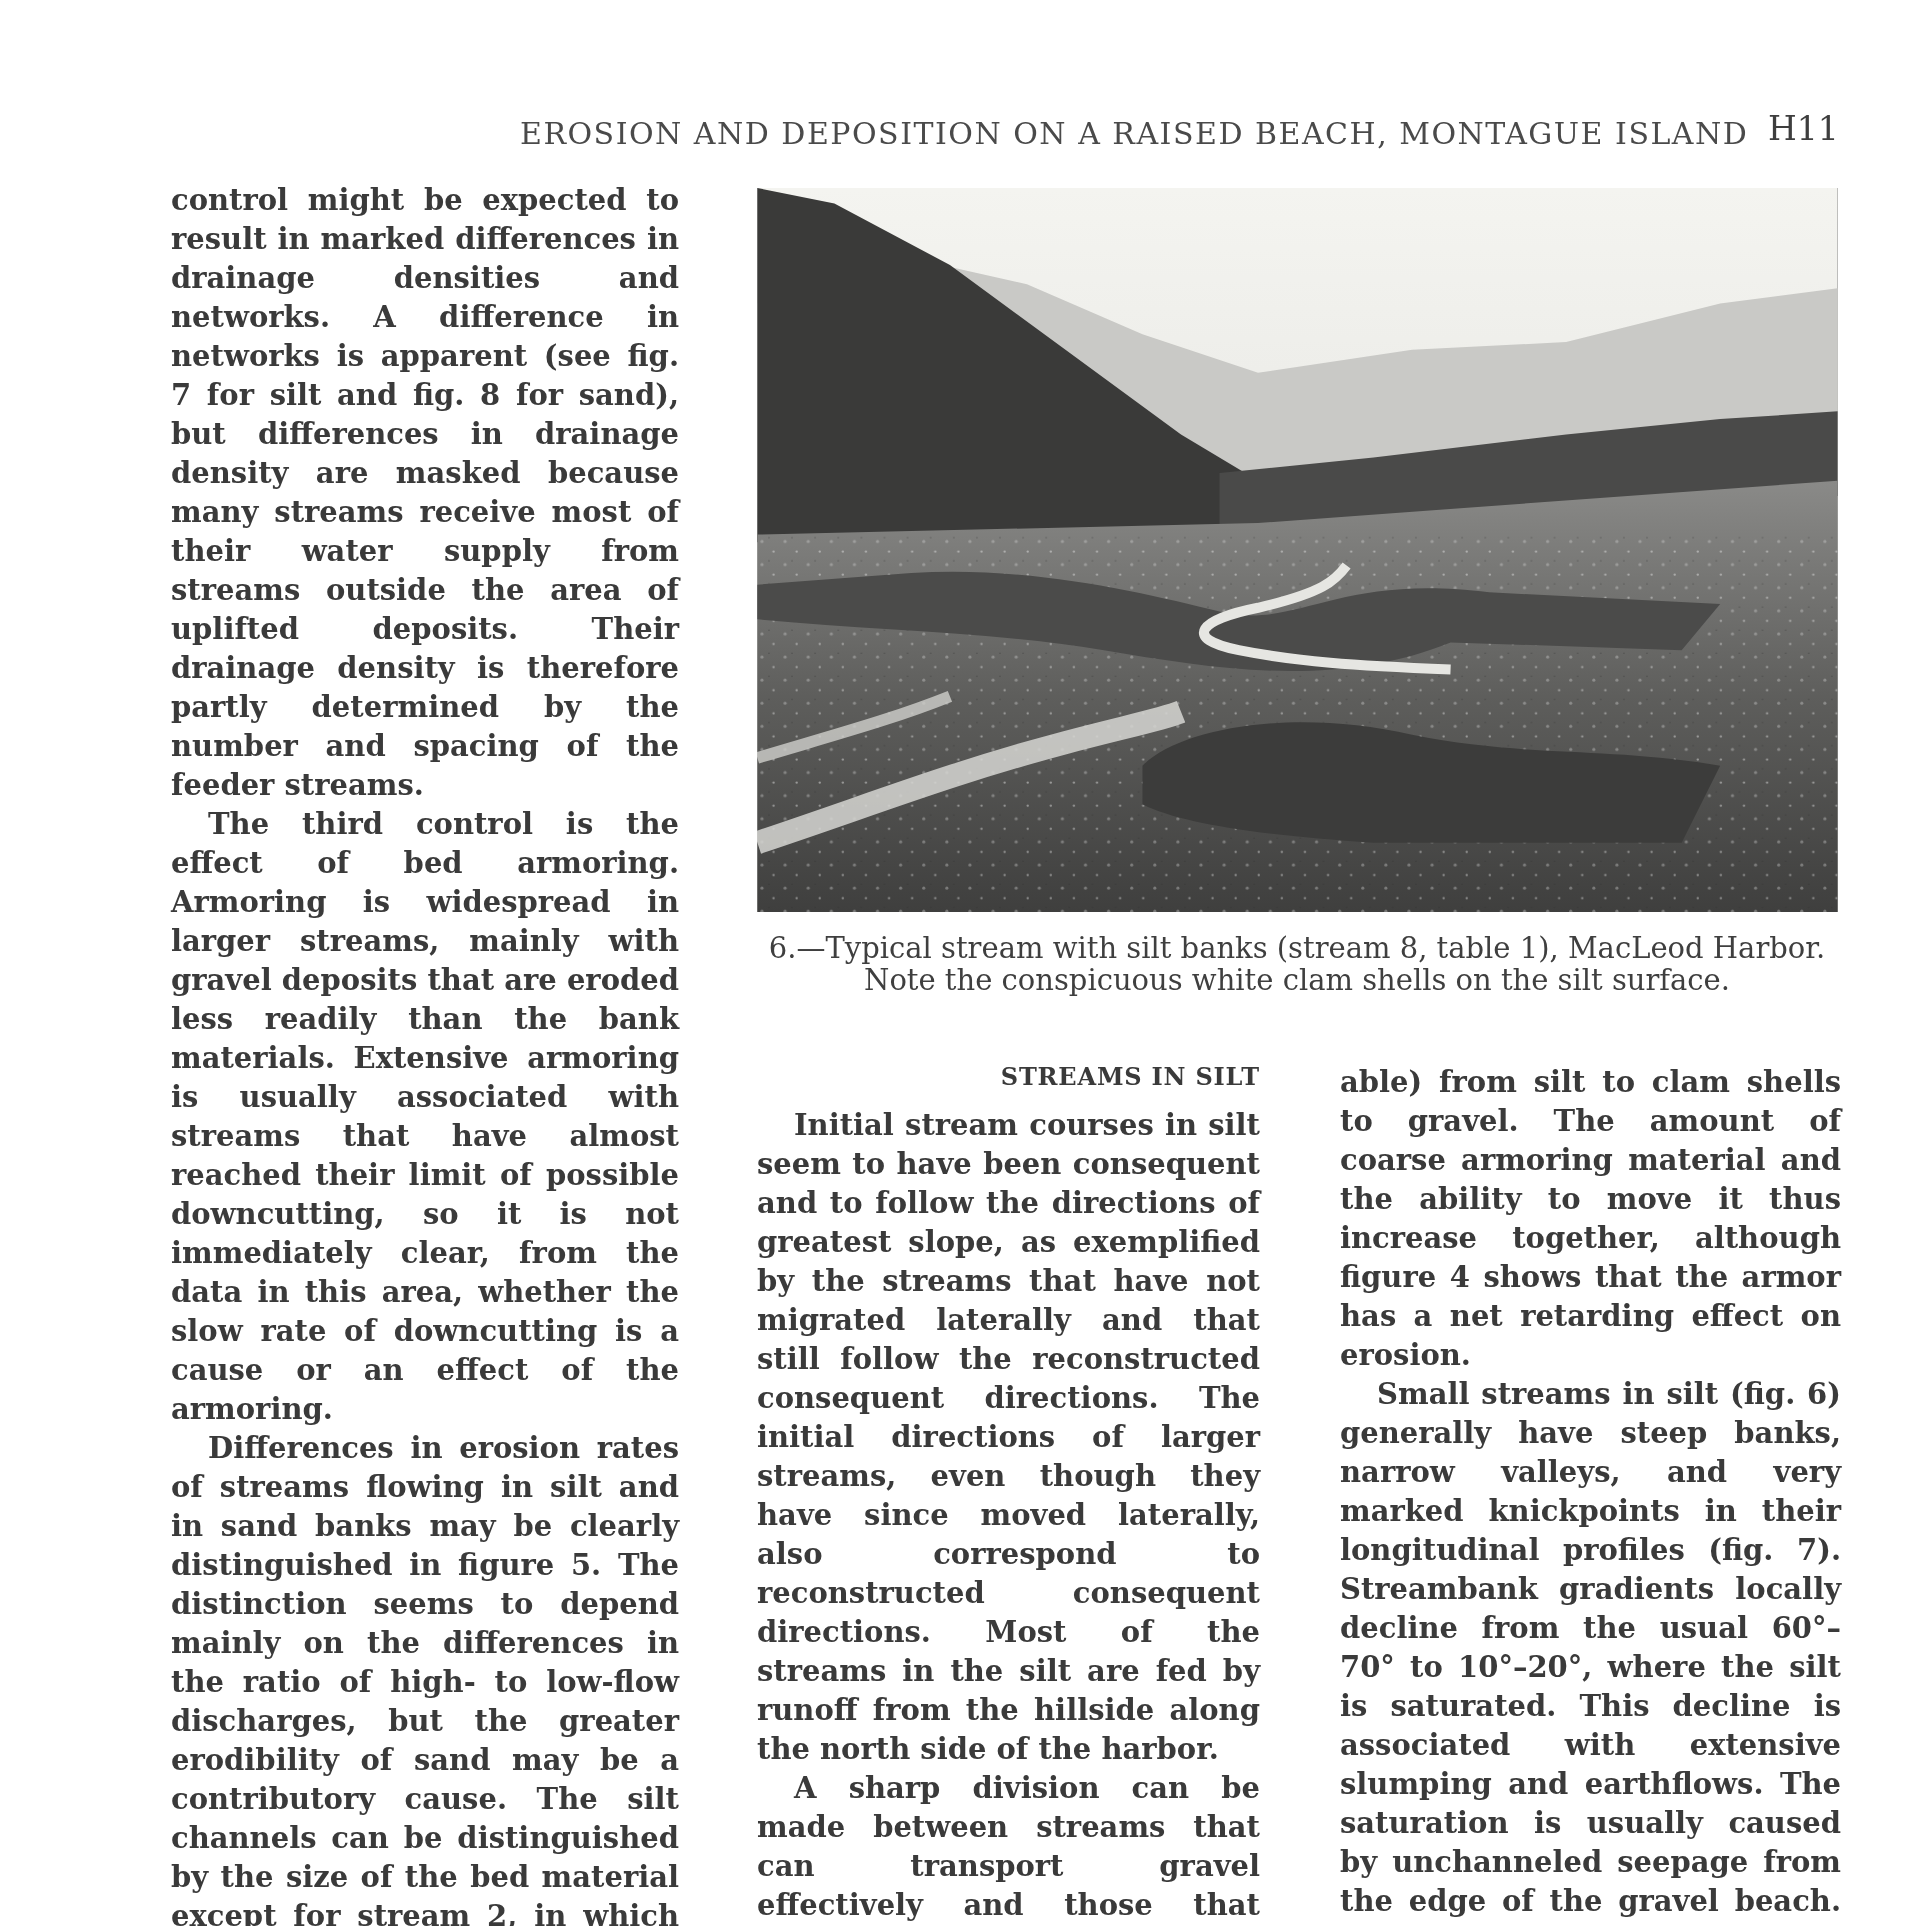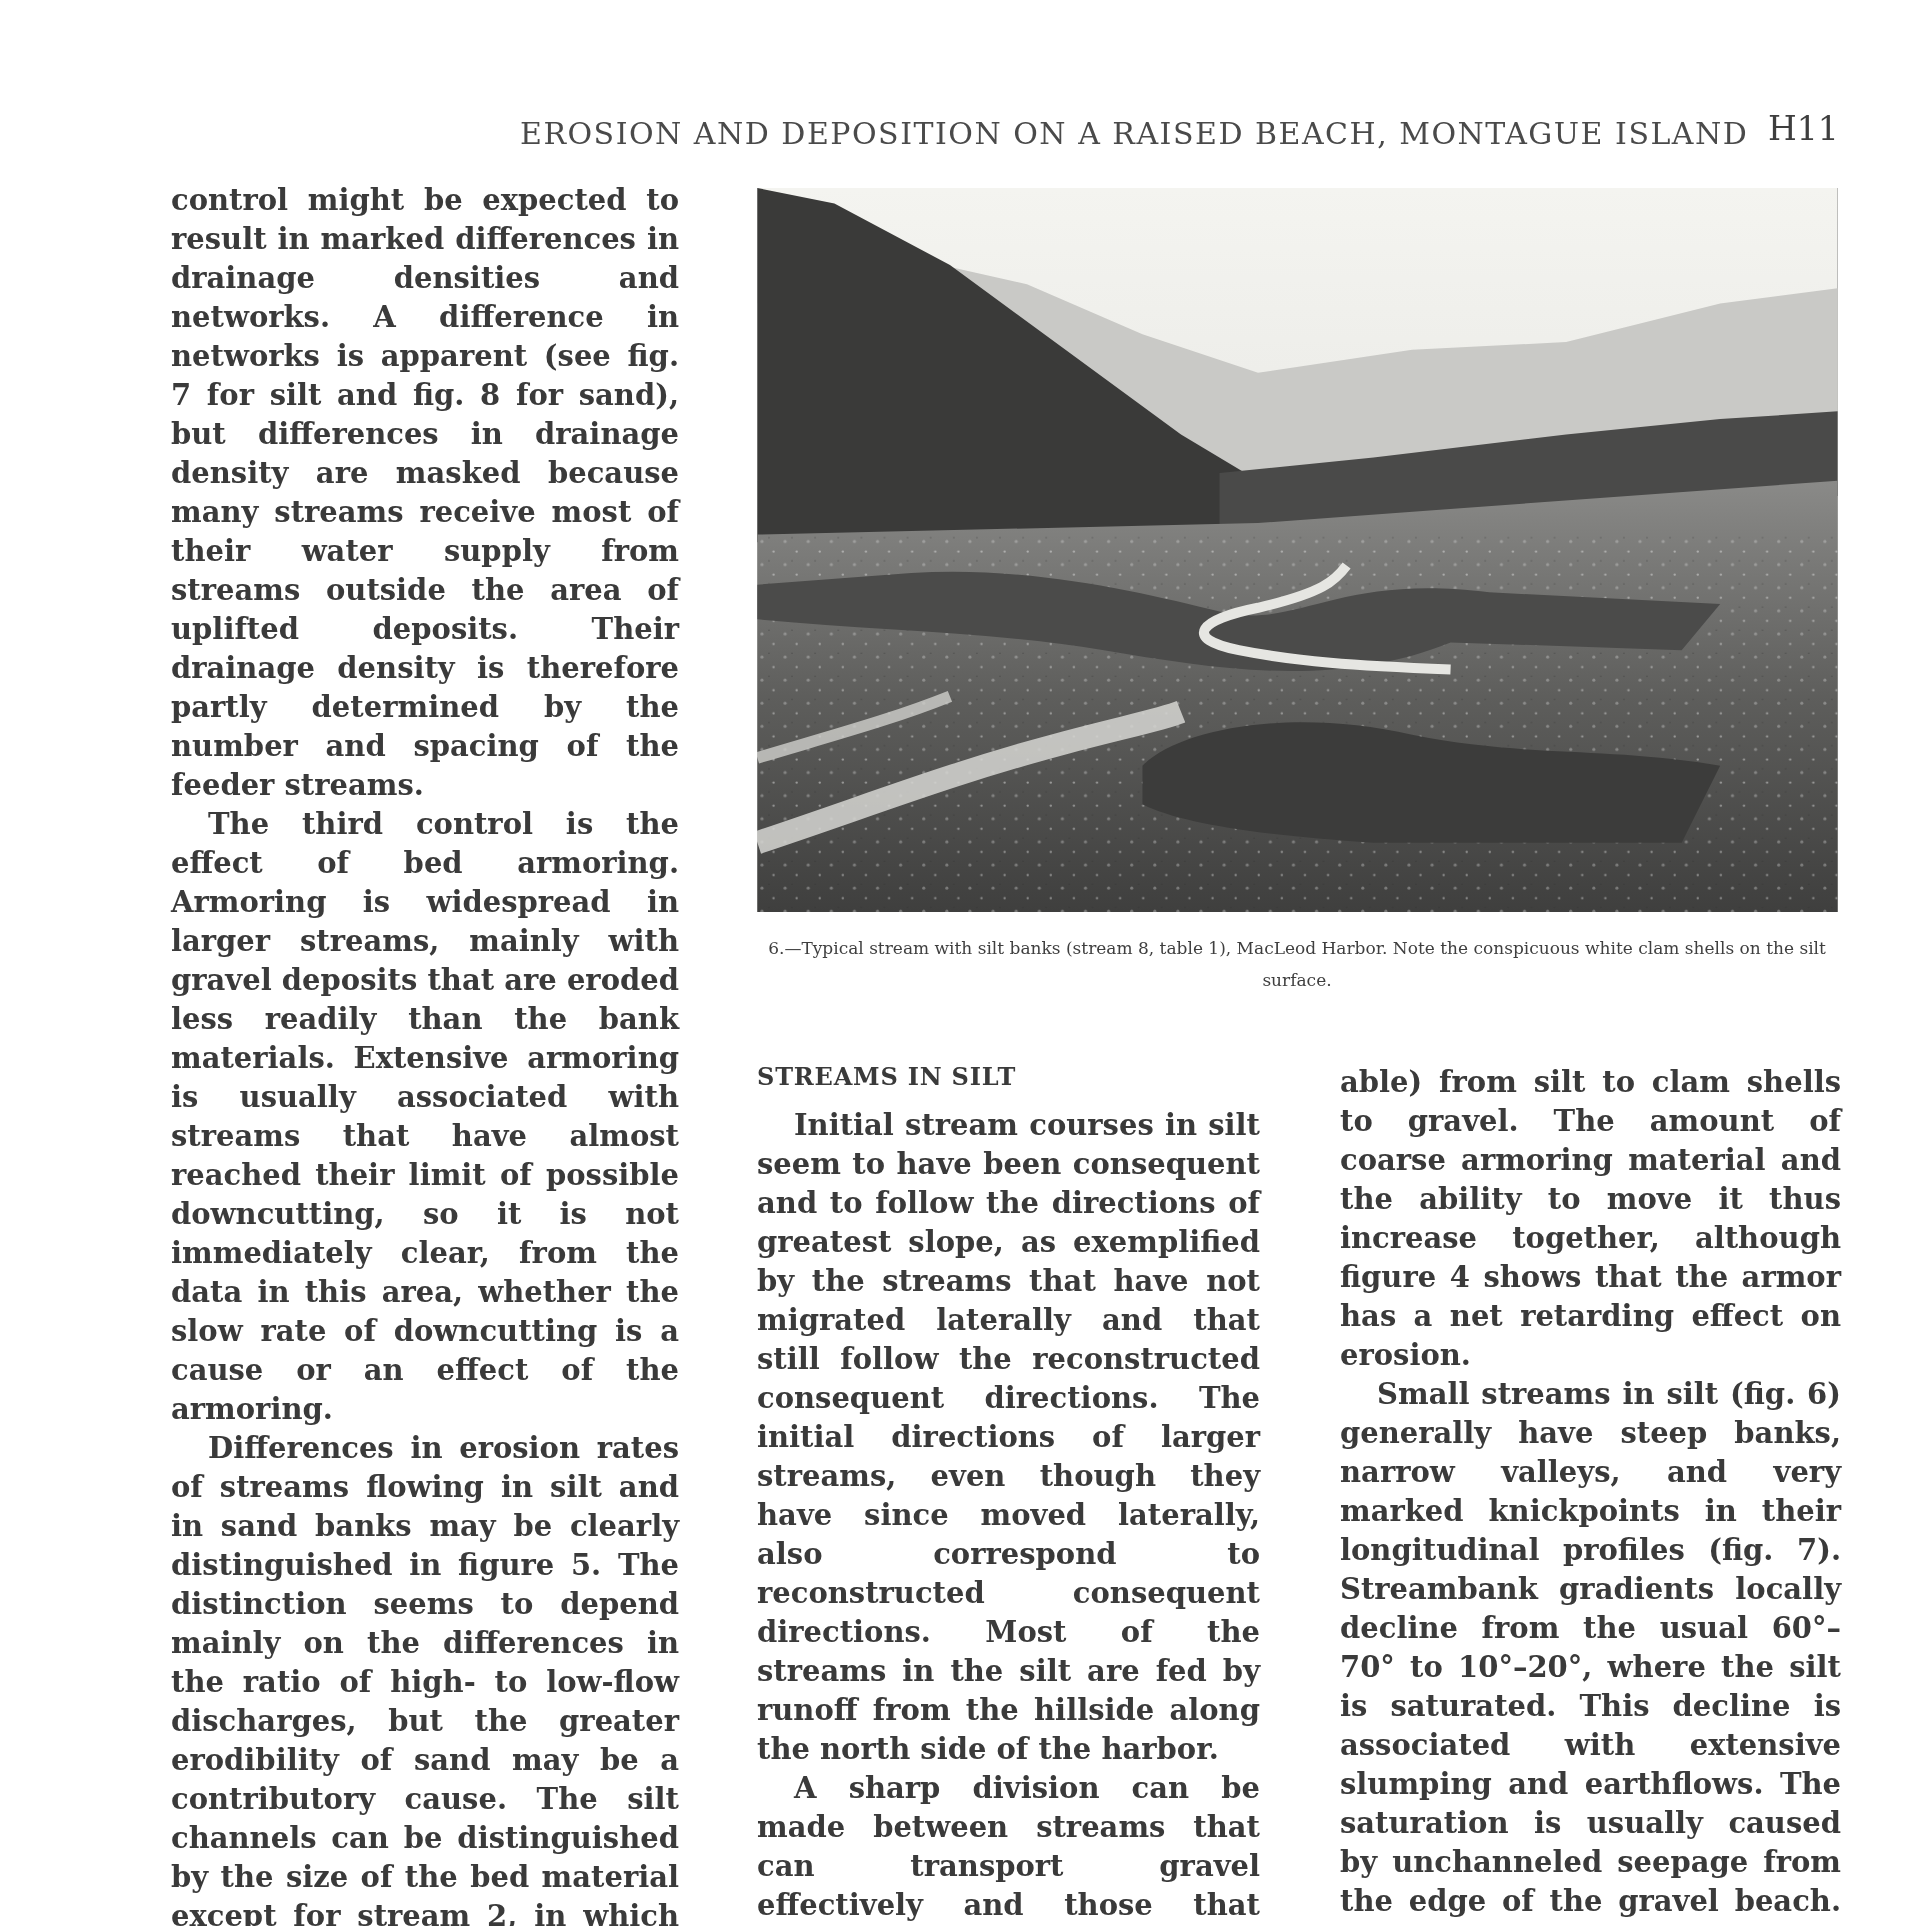--- a/index.html
+++ b/index.html
@@ -7,27 +7,27 @@
          font-family:"DejaVu Serif","Liberation Serif",serif; color:#3a3a3a; }
   .running-head { position:absolute; top:116px; left:520px; width:1005px;
          font-size:30px; letter-spacing:1.5px; white-space:nowrap; color:#4a4a4a; }
   .page-num { position:absolute; top:109px; left:1768px; font-size:33px; color:#3e3e3e; }
   .col { position:absolute; font-size:29px; line-height:39px; text-align:justify; }
   .col p { margin:0;font-weight:bold; }
   .col p.indent { text-indent:37px; }
   .col-left { left:171px; top:181px; width:508px; }
   .col-mid { left:757px; top:1106px; width:503px; }
   .col-right { left:1340px; top:1063px; width:501px; }
-  .section-head { font-weight:bold; font-size:24px; text-align:left; letter-spacing:0.8px;
+  .section-head { font-weight:bold; font-size:24px; text-align:right; letter-spacing:0.8px;
          margin:0; line-height:42px; }
   .mid-head { position:absolute; left:757px; top:1056px; width:503px; }
   .photo { position:absolute; left:757px; top:188px; width:1081px; height:724px; overflow:hidden;
          background:#6a6a6a; }
   .caption { position:absolute; left:755px; top:932px; width:1084px; text-align:center;
-         font-size:17px; line-height:32px; color:#3f3f3f; }
+         font-size:29px; line-height:32px; color:#3f3f3f; }
 </style>
 </head>
 <body>
 
 <div class="running-head">EROSION AND DEPOSITION ON A RAISED BEACH, MONTAGUE ISLAND</div>
 <div class="page-num">H11</div>
 
 <div class="col col-left">
   <p>control might be expected to result in marked differences in drainage densities and networks. A difference in networks is apparent (see fig. 7 for silt and fig. 8 for sand), but differences in drainage density are masked because many streams receive most of their water supply from streams outside the area of uplifted deposits. Their drainage density is therefore partly determined by the number and spacing of the feeder streams.</p>
   <p class="indent">The third control is the effect of bed armoring. Armoring is widespread in larger streams, mainly with gravel deposits that are eroded less readily than the bank materials. Extensive armoring is usually associated with streams that have almost reached their limit of possible downcutting, so it is not immediately clear, from the data in this area, whether the slow rate of downcutting is a cause or an effect of the armoring.</p>

